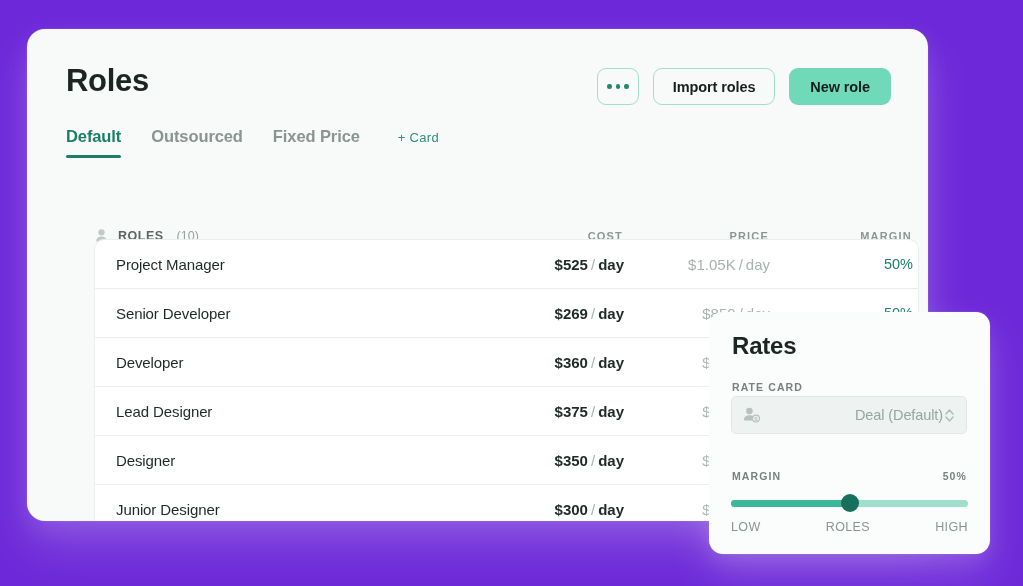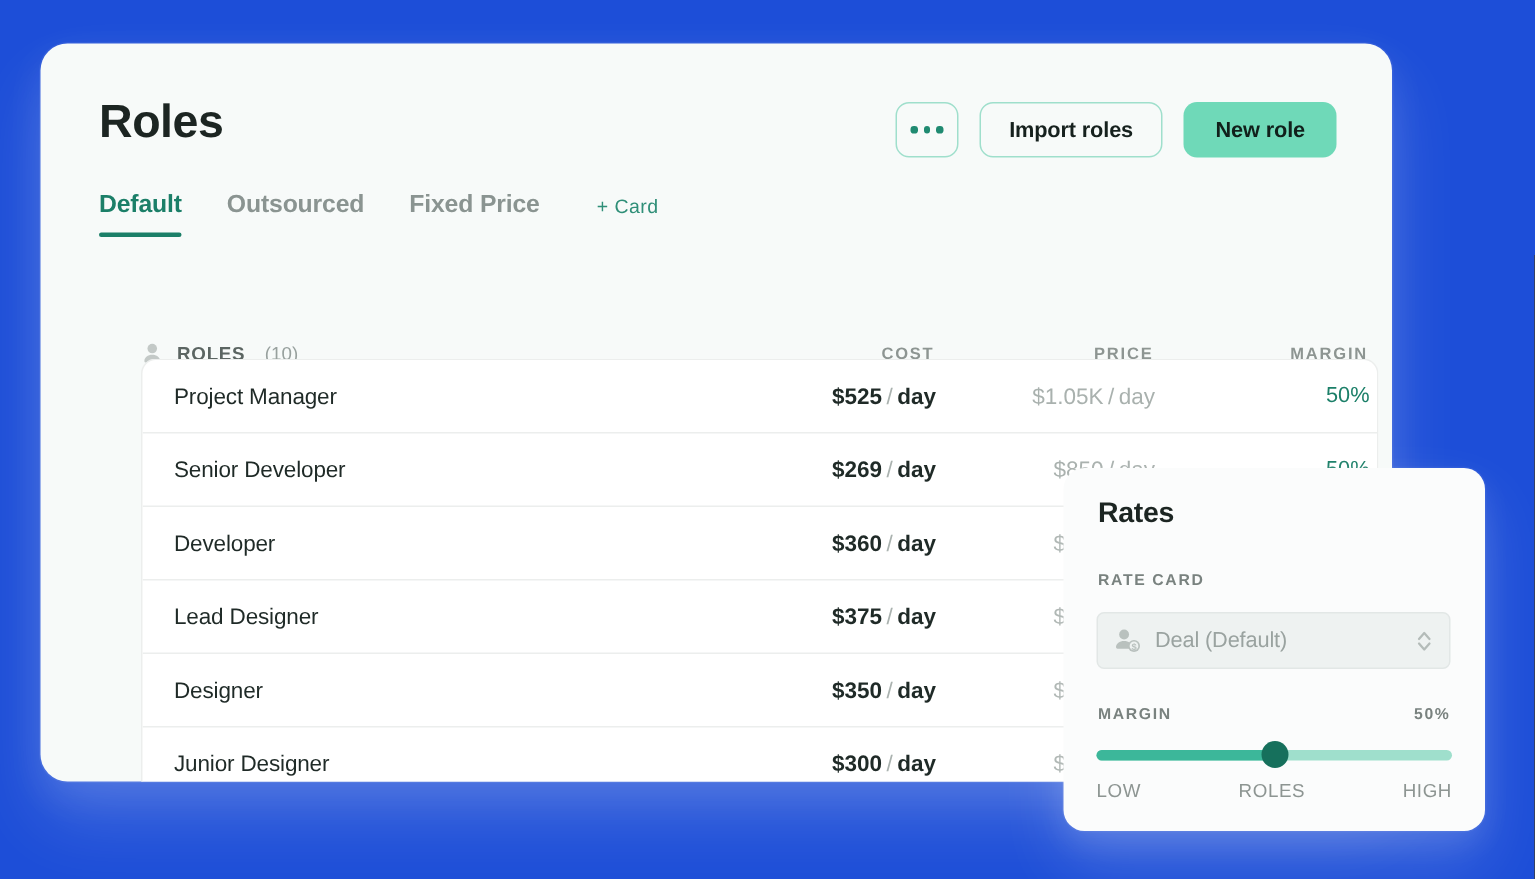--- a/index.html
+++ b/index.html
@@ -11,21 +11,21 @@
     width: 1023px;
     height: 586px;
     overflow: hidden;
     font-family: "Liberation Sans", sans-serif;
     position: relative;
   }
 
   .stage {
     position: absolute;
     inset: 0;
-    background: #1d4ed8;
+    background: #6d28d9;
   }
 
   
   .window-card {
     position: absolute;
     left: 27px;
     top: 29px;
     width: 901px;
     height: 492px;
     background: #f7faf9;
@@ -272,48 +272,49 @@
     box-shadow:
       0 22px 44px rgba(255,255,255,0.17),
       0 8px 20px rgba(255,255,255,0.10),
       0 0 0 1px rgba(255,255,255,0.05);
     overflow: hidden;
   }
   .rates-title {
     position: absolute;
     left: 23px;
     top: 20px;
-    font-size: 19px;
+    font-size: 24px;
     font-weight: 700;
     color: #1c2522;
     letter-spacing: -0.2px;
   }
   .field-label {
     position: absolute;
     font-size: 10.5px;
     font-weight: 700;
     color: #79827f;
     letter-spacing: 1.1px;
   }
   .lbl-ratecard { left: 23px; top: 69px; }
 
   .select-box {
     position: absolute;
     left: 22px;
-    top: 96px;
+    top: 84px;
     width: 236px;
     height: 38px;
     background: #eef2f1;
     border: 1px solid #e2e7e6;
     border-radius: 5px;
     box-sizing: border-box;
     display: flex;
     align-items: center;
     padding: 0 10px;
     cursor: pointer;
+    text-align: right;
   }
   .select-icon {
     width: 19px;
     height: 19px;
     flex: 0 0 auto;
     margin-right: 9px;
   }
   .select-value {
     flex: 1;
     font-size: 14.5px;

